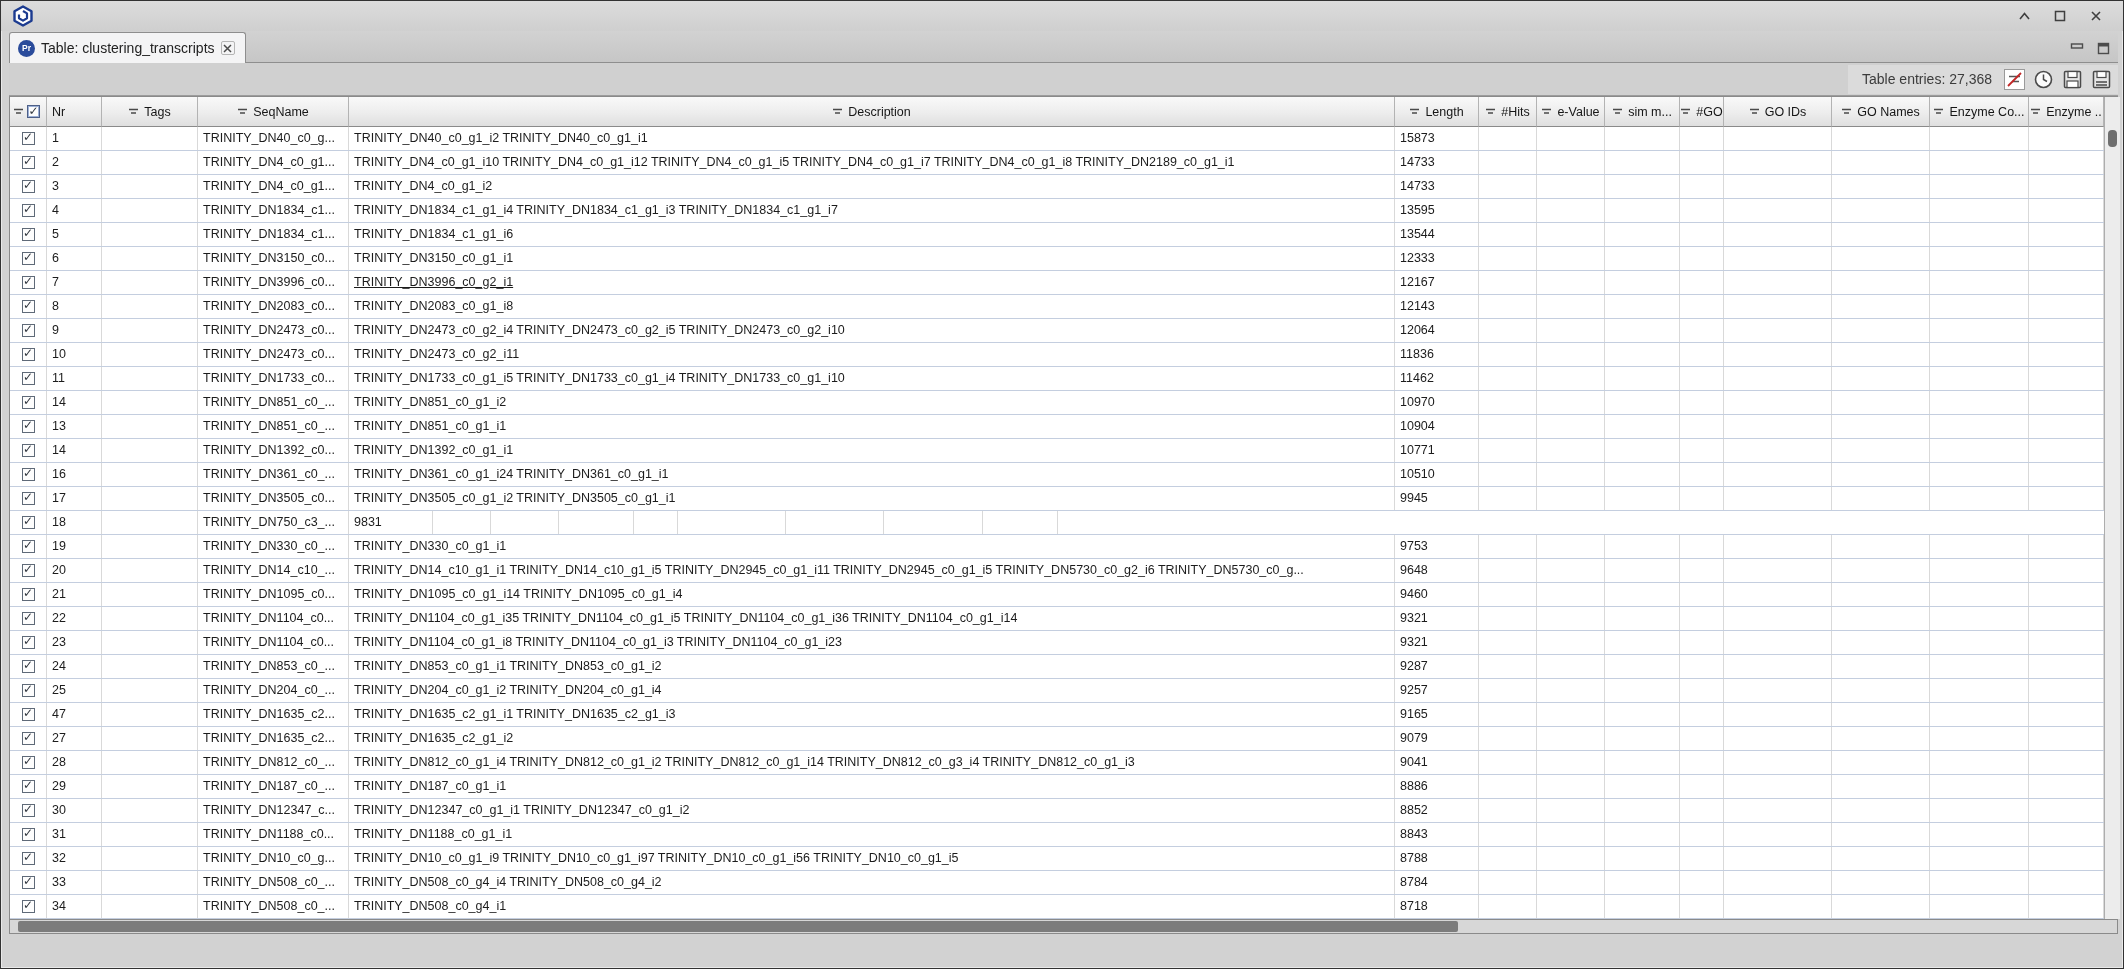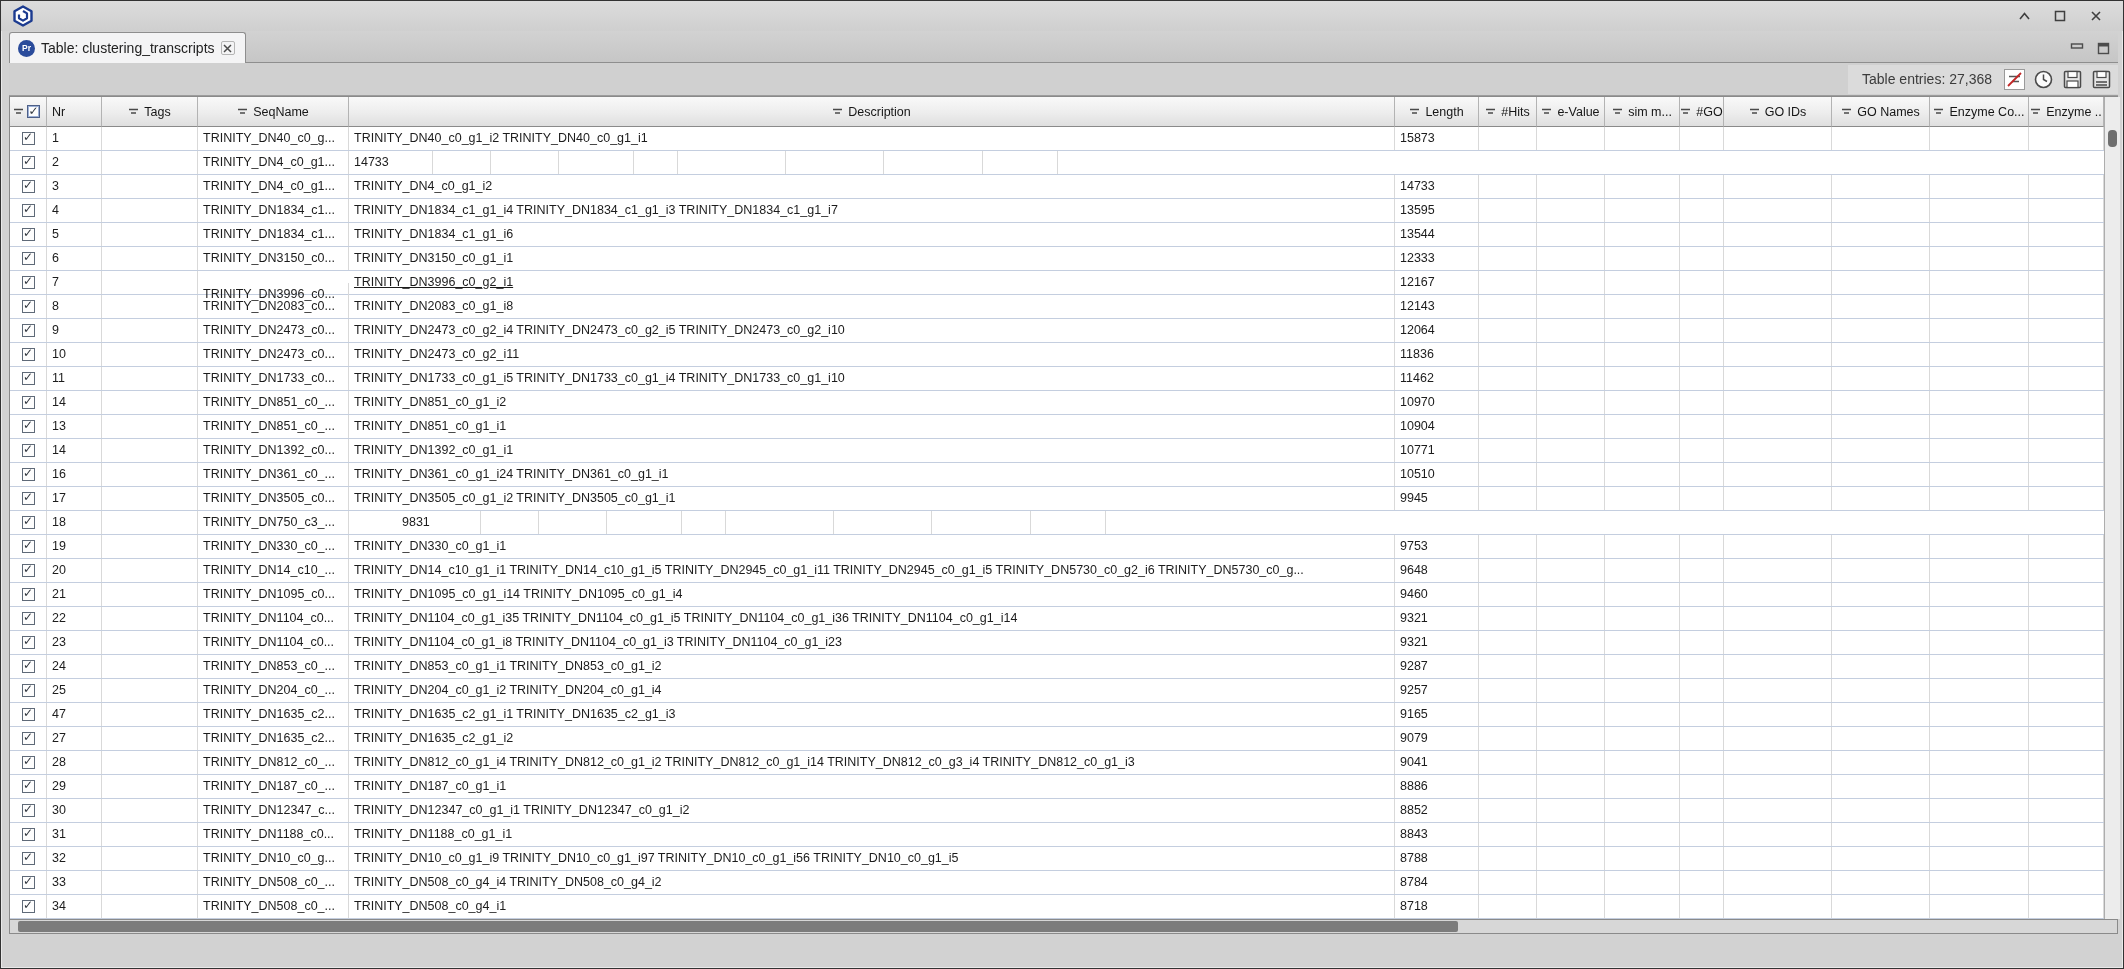--- a/index.html
+++ b/index.html
@@ -335,20 +335,21 @@
             <div class="cell" style="width: 99px;"></div>
             <div class="cell" style="width: 75px;"></div>
           </div>
           <div class="trow">
             <div class="cell cbcell" style="width: 37px;">
               <span class="cb checked"></span>
             </div>
             <div class="cell" style="width: 55px;">2</div>
             <div class="cell" style="width: 96px;"></div>
             <div class="cell" style="width: 151px;">TRINITY_DN4_c0_g1...</div>
+            <div class="cell" style="width: 1046px;">TRINITY_DN4_c0_g1_i10 TRINITY_DN4_c0_g1_i12 TRINITY_DN4_c0_g1_i5 TRINITY_DN4_c0_g1_i7 TRINITY_DN4_c0_g1_i8 TRINITY_DN2189_c0_g1_i1</div>
             <div class="cell" style="width: 84px;">14733</div>
             <div class="cell" style="width: 58px;"></div>
             <div class="cell" style="width: 68px;"></div>
             <div class="cell" style="width: 75px;"></div>
             <div class="cell" style="width: 44px;"></div>
             <div class="cell" style="width: 108px;"></div>
             <div class="cell" style="width: 98px;"></div>
             <div class="cell" style="width: 99px;"></div>
             <div class="cell" style="width: 75px;"></div>
           </div>
@@ -423,21 +424,21 @@
             <div class="cell" style="width: 98px;"></div>
             <div class="cell" style="width: 99px;"></div>
             <div class="cell" style="width: 75px;"></div>
           </div>
           <div class="trow">
             <div class="cell cbcell" style="width: 37px;">
               <span class="cb checked"></span>
             </div>
             <div class="cell" style="width: 55px;">7</div>
             <div class="cell" style="width: 96px;"></div>
-            <div class="cell" style="width: 151px; margin-top: 12px;">TRINITY_DN3996_c0...</div>
+            <div class="cell" style="width: 151px;">TRINITY_DN3996_c0...</div>
             <div class="cell" style="width: 1046px; text-decoration: underline;">TRINITY_DN3996_c0_g2_i1</div>
             <div class="cell" style="width: 84px;">12167</div>
             <div class="cell" style="width: 58px;"></div>
             <div class="cell" style="width: 68px;"></div>
             <div class="cell" style="width: 75px;"></div>
             <div class="cell" style="width: 44px;"></div>
             <div class="cell" style="width: 108px;"></div>
             <div class="cell" style="width: 98px;"></div>
             <div class="cell" style="width: 99px;"></div>
             <div class="cell" style="width: 75px;"></div>
@@ -604,21 +605,21 @@
             <div class="cell" style="width: 99px;"></div>
             <div class="cell" style="width: 75px;"></div>
           </div>
           <div class="trow">
             <div class="cell cbcell" style="width: 37px;">
               <span class="cb checked"></span>
             </div>
             <div class="cell" style="width: 55px;">18</div>
             <div class="cell" style="width: 96px;"></div>
             <div class="cell" style="width: 151px;">TRINITY_DN750_c3_...</div>
-            <div class="cell" style="width: 84px; margin-left: 48px;">9831</div>
+            <div class="cell" style="width: 84px;">9831</div>
             <div class="cell" style="width: 58px;"></div>
             <div class="cell" style="width: 68px;"></div>
             <div class="cell" style="width: 75px;"></div>
             <div class="cell" style="width: 44px;"></div>
             <div class="cell" style="width: 108px;"></div>
             <div class="cell" style="width: 98px;"></div>
             <div class="cell" style="width: 99px;"></div>
             <div class="cell" style="width: 75px;"></div>
           </div>
           <div class="trow">

